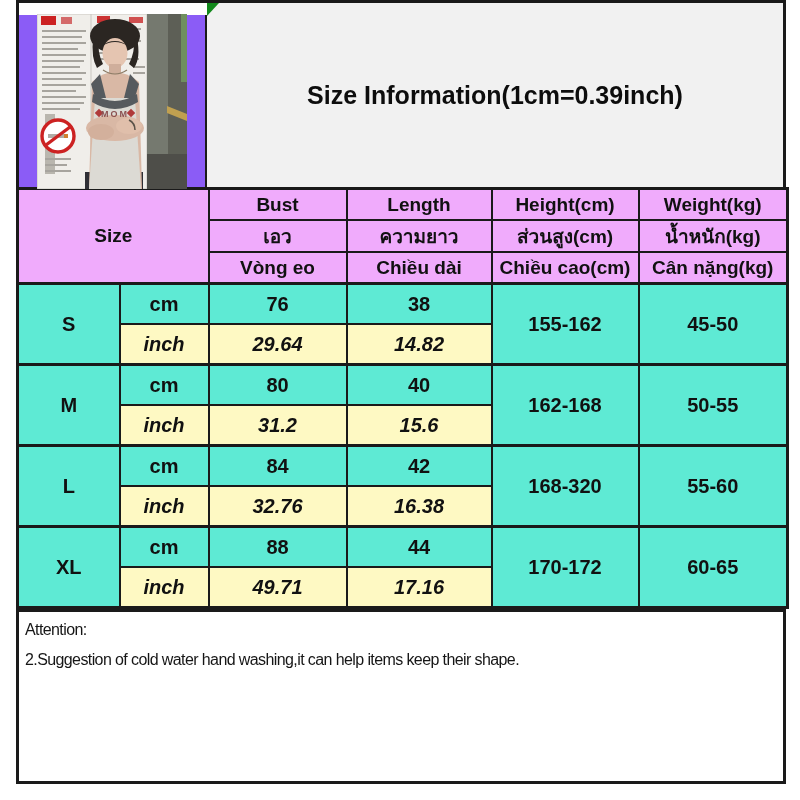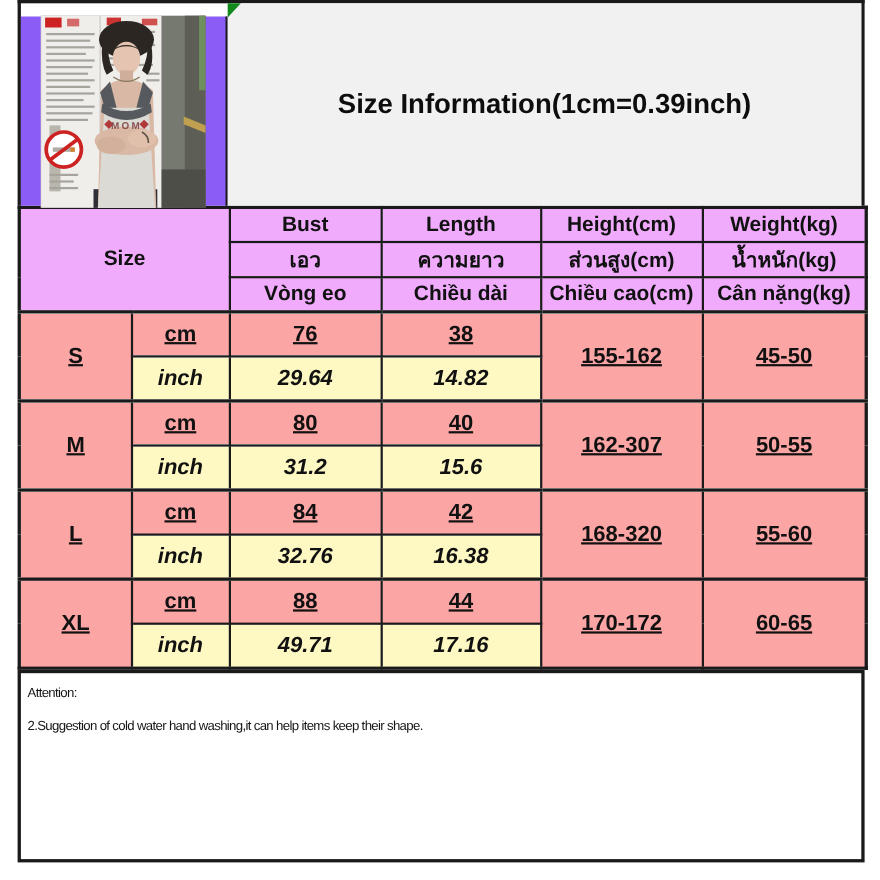--- a/index.html
+++ b/index.html
@@ -57,34 +57,34 @@
     border:2px solid #1a1a1a;
     text-align:center;vertical-align:middle;
     font-weight:bold;
     overflow:hidden;white-space:nowrap;
     padding:0 2px;
   }
   tr.hdr td{height:29px;background:#f0abfc;font-size:19px;}
   tr.datarow td{height:38px;font-size:20px;}
   td.size-big{background:#e2e2e2;font-size:32px;}
   td.size-letter{background:#d9d9d9;font-size:21px;}
-  tr.row-cm td{background:#fca5a5;text-decoration:underline;}
+  tr.row-cm td{background:#5eead4;}
   tr.row-inch td{background:#fef9c3;font-style:italic;}
   td.merged-val{background:#f2f2f2;}
   tr.group-start td{border-top:3px solid #1a1a1a;}
   td.unit-label{font-size:19px;}
 
   
   .attention-box{
     border:3px solid #1a1a1a;
     box-sizing:border-box;
     height:175px;
     background:#ffffff;
     padding:3px 8px 0 6px;
-    font-size:12px;
+    font-size:16px;
     letter-spacing:-0.6px;
     line-height:30px;
     color:#161616;
   }
 
   
   .photo-svg{display:block;}
 </style>
 </head>
 <body>
@@ -221,21 +221,21 @@
           <td class="unit-label">inch</td>
           <td>29.64</td>
           <td>14.82</td>
         </tr>
 
         <tr class="datarow row-cm group-start">
           <td class="size-letter" rowspan="2">M</td>
           <td class="unit-label">cm</td>
           <td>80</td>
           <td>40</td>
-          <td class="merged-val" rowspan="2">162-307</td>
+          <td class="merged-val" rowspan="2">162-168</td>
           <td class="merged-val" rowspan="2">50-55</td>
         </tr>
         <tr class="datarow row-inch">
           <td class="unit-label">inch</td>
           <td>31.2</td>
           <td>15.6</td>
         </tr>
 
         <tr class="datarow row-cm group-start">
           <td class="size-letter" rowspan="2">L</td>

